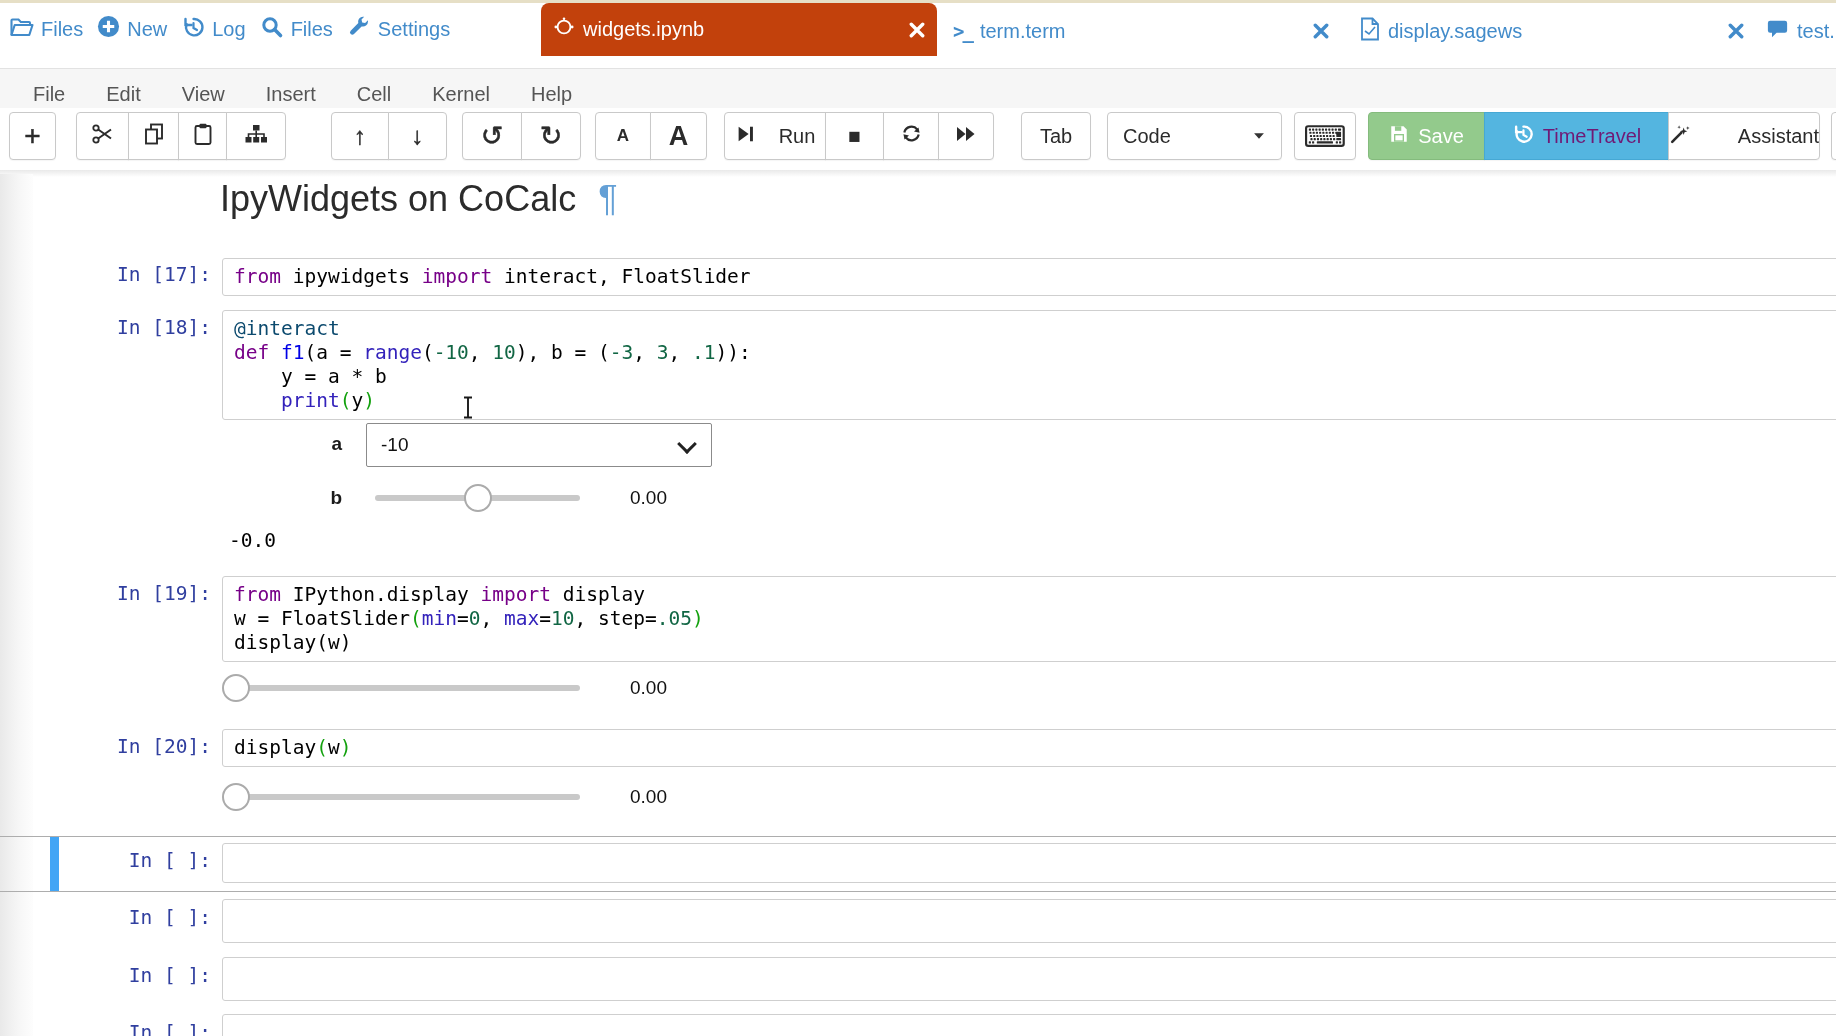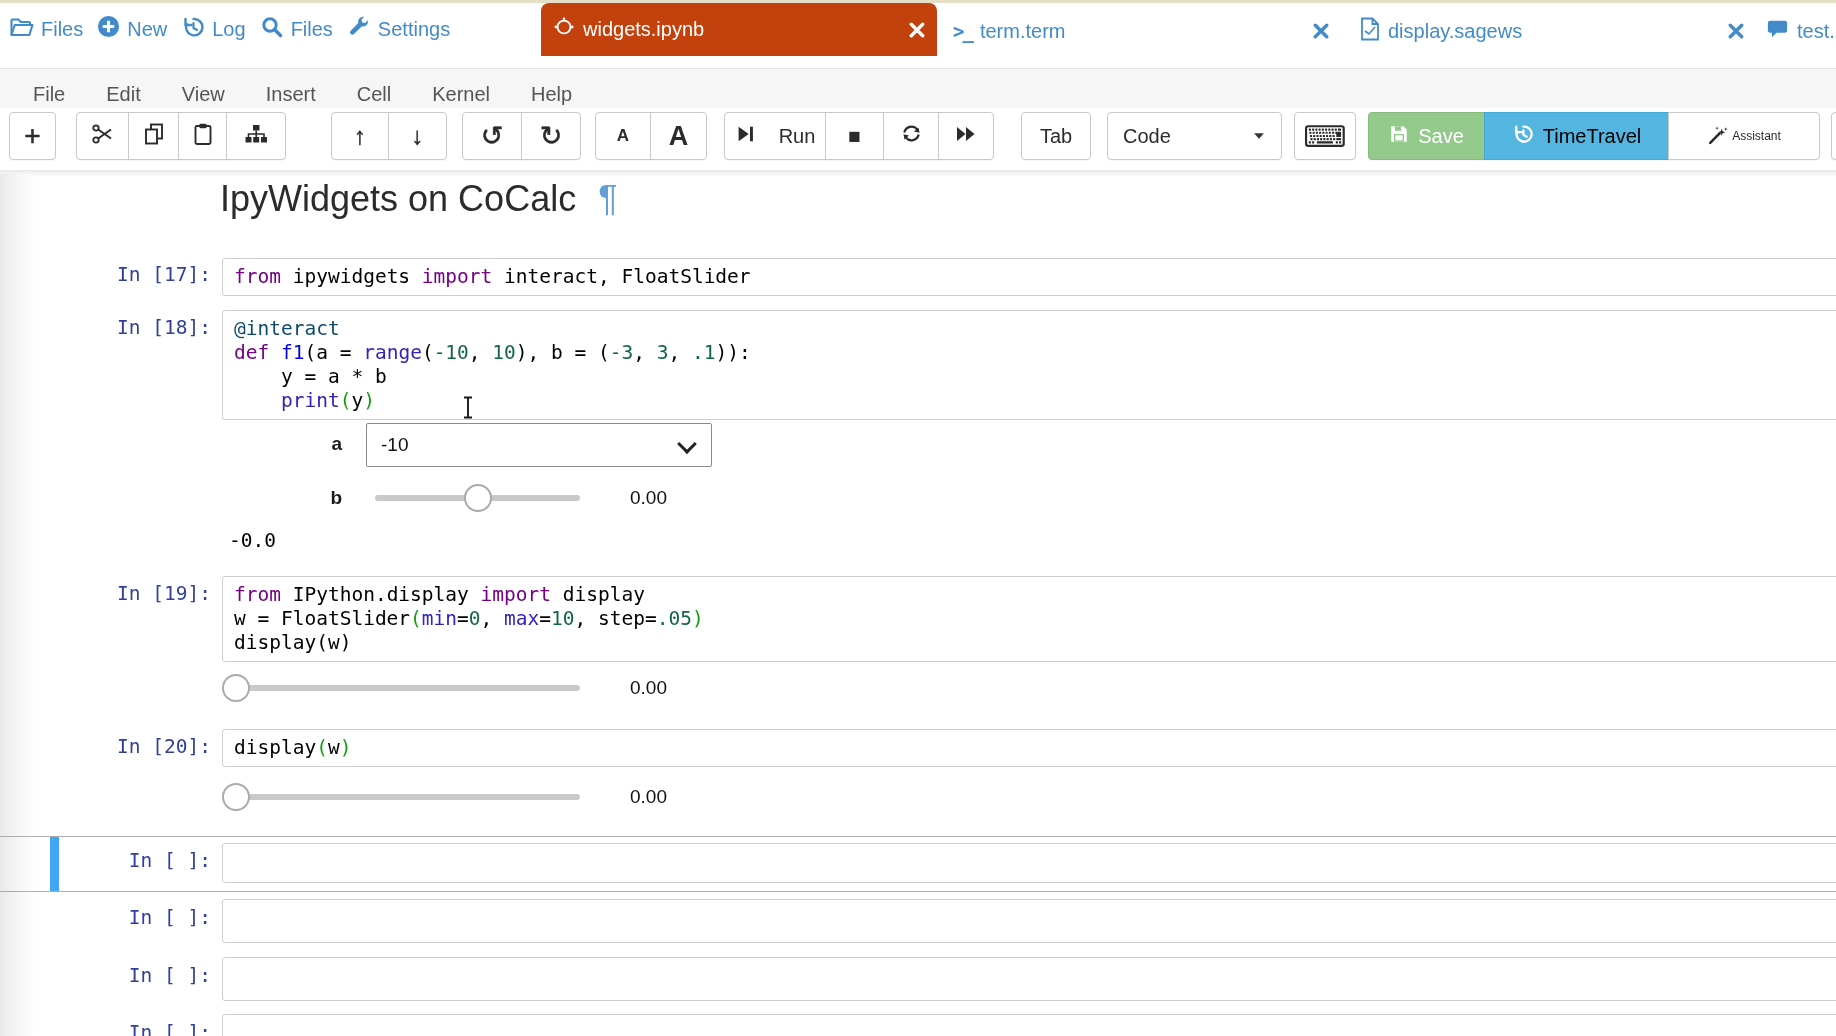--- a/index.html
+++ b/index.html
@@ -26,22 +26,22 @@
   .tbtn{height:48px;box-sizing:border-box;border:1px solid #c9c9c9;background:#fff;border-radius:4px;
         display:flex;align-items:center;justify-content:center;font-size:19px;color:#2b2b2b;
         box-shadow:0 1px 1px rgba(0,0,0,0.04);cursor:pointer;}
   .grp .tbtn{border-radius:0;margin-left:-1px;}
   .grp .tbtn:first-child{border-radius:4px 0 0 4px;margin-left:0;}
   .grp .tbtn:last-child{border-radius:0 4px 4px 0;}
   .grp .tbtn:only-child{border-radius:4px;}
   .glyph{font-size:24px;line-height:1;-webkit-text-stroke:0.5px #2b2b2b;}
   .sel-caret{width:0;height:0;border-left:7px solid transparent;border-right:7px solid transparent;border-top:8px solid #333;}
   .btn-save{background:#93ca8c;border-color:#84bb7d;color:#fff;font-size:20px;gap:9px;}
-  .btn-tt{background:#54b5e0;border-color:#46a8d4;color:#000000;font-size:20px;gap:9px;}
-  .btn-asst{font-size:12px;gap:3px;}
+  .btn-tt{background:#54b5e0;border-color:#46a8d4;color:#701a75;font-size:20px;gap:9px;}
+  .btn-asst{font-size:20px;gap:3px;justify-content:space-between;}
   
   .nb{position:absolute;left:0;top:170px;width:1836px;height:866px;background:#fff;overflow:hidden;}
   .nb::before{content:"";position:absolute;left:0;top:0;width:100%;height:7px;
               background:linear-gradient(#e9e9e9,rgba(255,255,255,0));}
   .gutter{position:absolute;left:0;top:4px;width:33px;height:100%;
           background:linear-gradient(to right,#e9e9e9,#f6f6f6 55%,#fdfdfd);}
   .nb-title{position:absolute;left:220px;top:174px;font-size:36px;font-weight:500;color:#2b2b2b;}
   .pilcrow{color:#64a0d6;margin-left:22px;cursor:pointer;}
   .prompt{position:absolute;left:0;width:211px;text-align:right;
           font-family:"DejaVu Sans Mono",monospace;font-size:19.5px;color:#303f9f;white-space:pre;}

